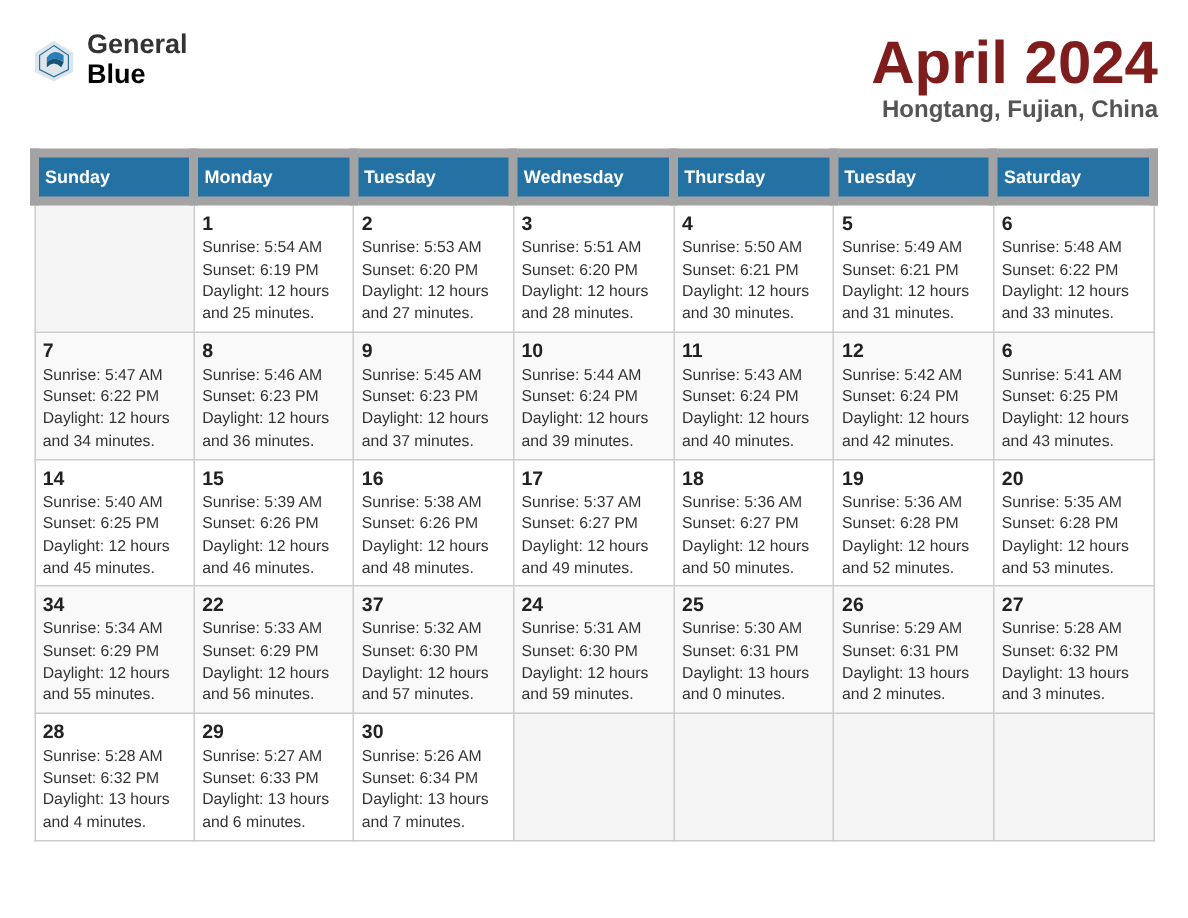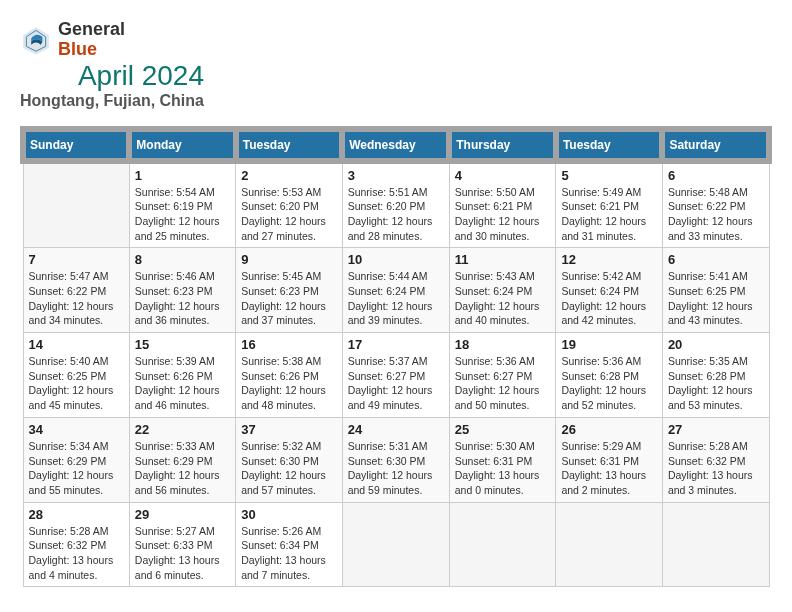--- a/index.html
+++ b/index.html
@@ -8,53 +8,52 @@
       background: #fff;
       width: 792px;
       min-height: 612px;
       padding: 20px;
     }
     .header {
       display: flex;
       justify-content: space-between;
       align-items: flex-start;
       margin-bottom: 16px;
-      flex-direction: column;
     }
     .logo {
       display: flex;
       align-items: center;
       gap: 6px;
     }
     .logo-text {
       display: flex;
       flex-direction: column;
       line-height: 1.1;
     }
     .logo-general {
       font-size: 18px;
       font-weight: bold;
       color: #333;
     }
     .logo-blue {
       font-size: 18px;
       font-weight: bold;
-      color: #c2410c;
+      color: #000000;
     }
     .logo-icon {
       width: 32px;
       height: 32px;
     }
     .title-block {
       text-align: right;
     }
     .month-title {
-      font-size: 28px;
-      font-weight: normal;
-      color: #0f766e;
+      font-size: 40px;
+      font-weight: bold;
+      color: #7f1d1d;
     }
     .location-title {
       font-size: 16px;
       color: #555;
       font-weight: bold;
     }
     .calendar {
       width: 100%;
       border-collapse: collapse;
       font-size: 11px;

